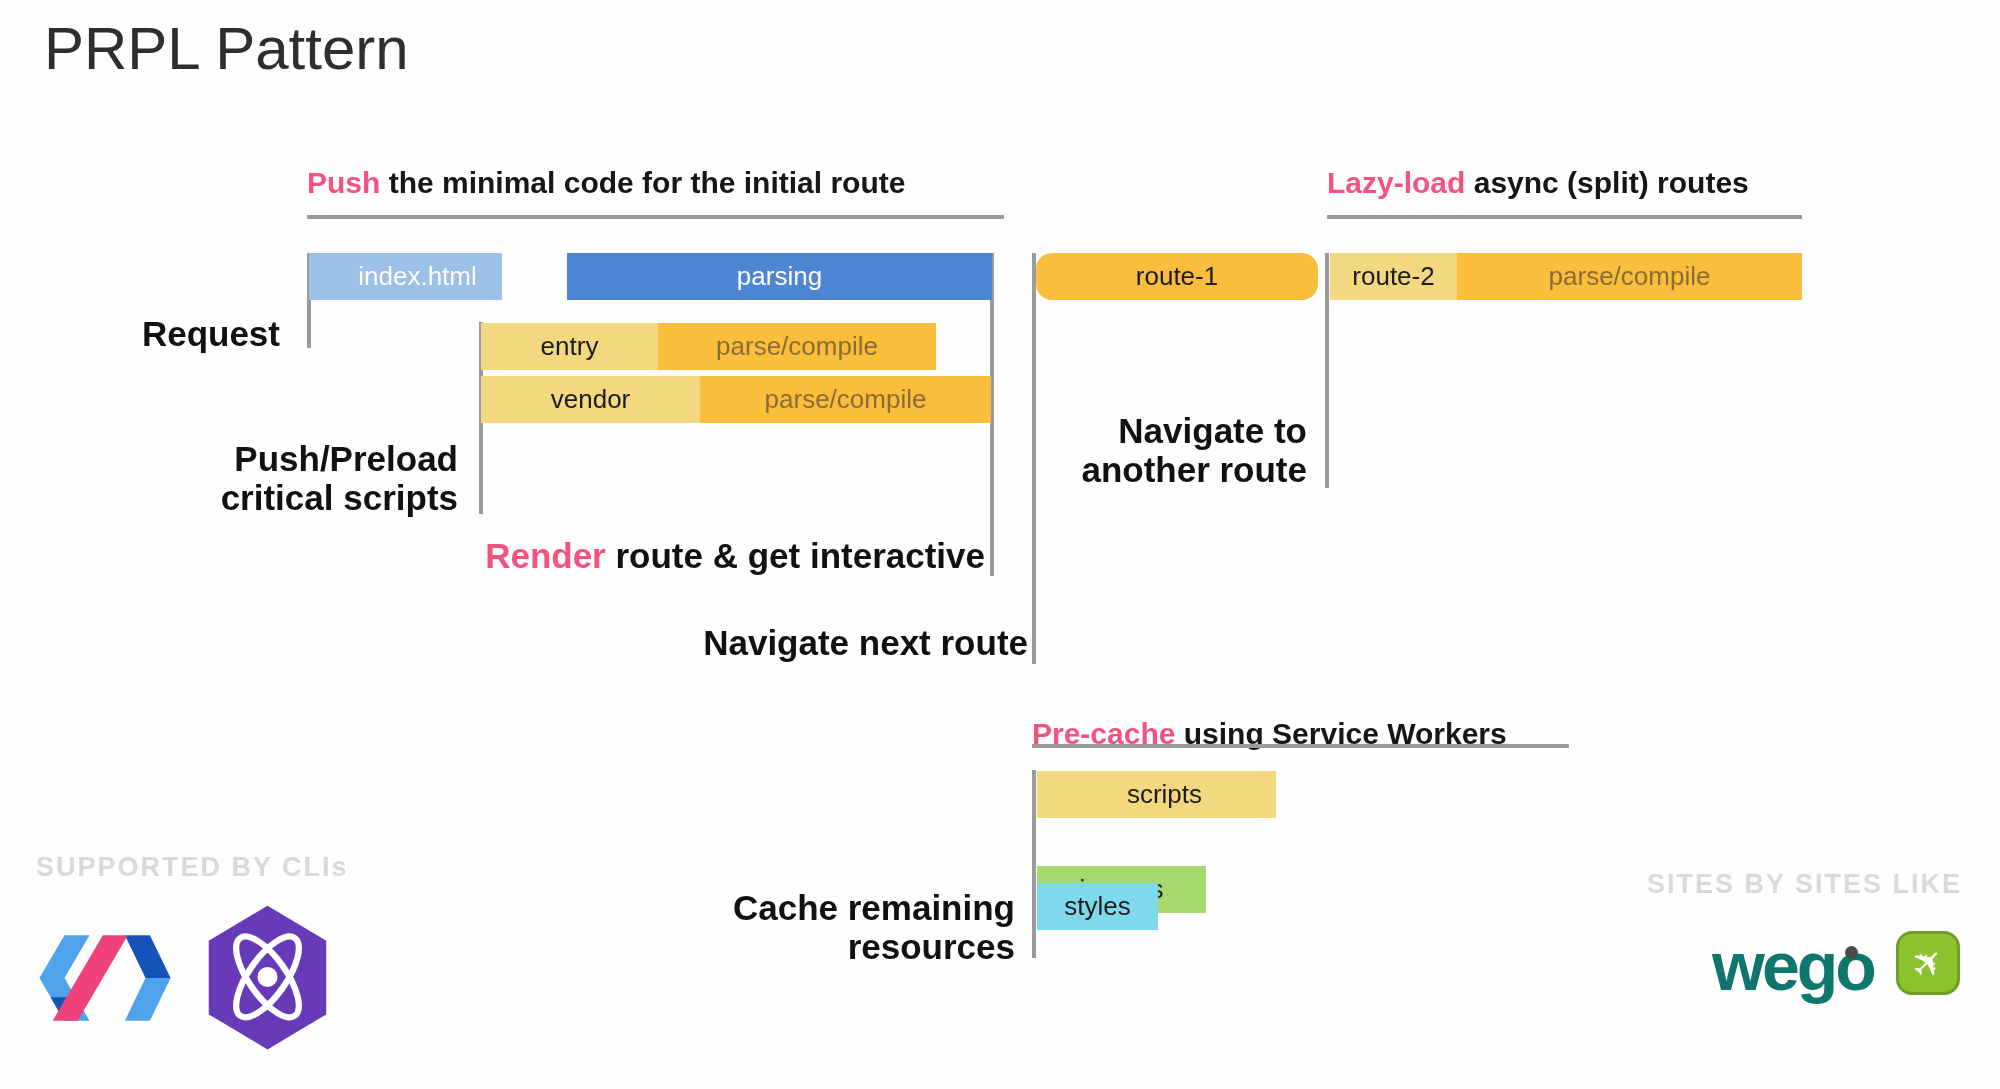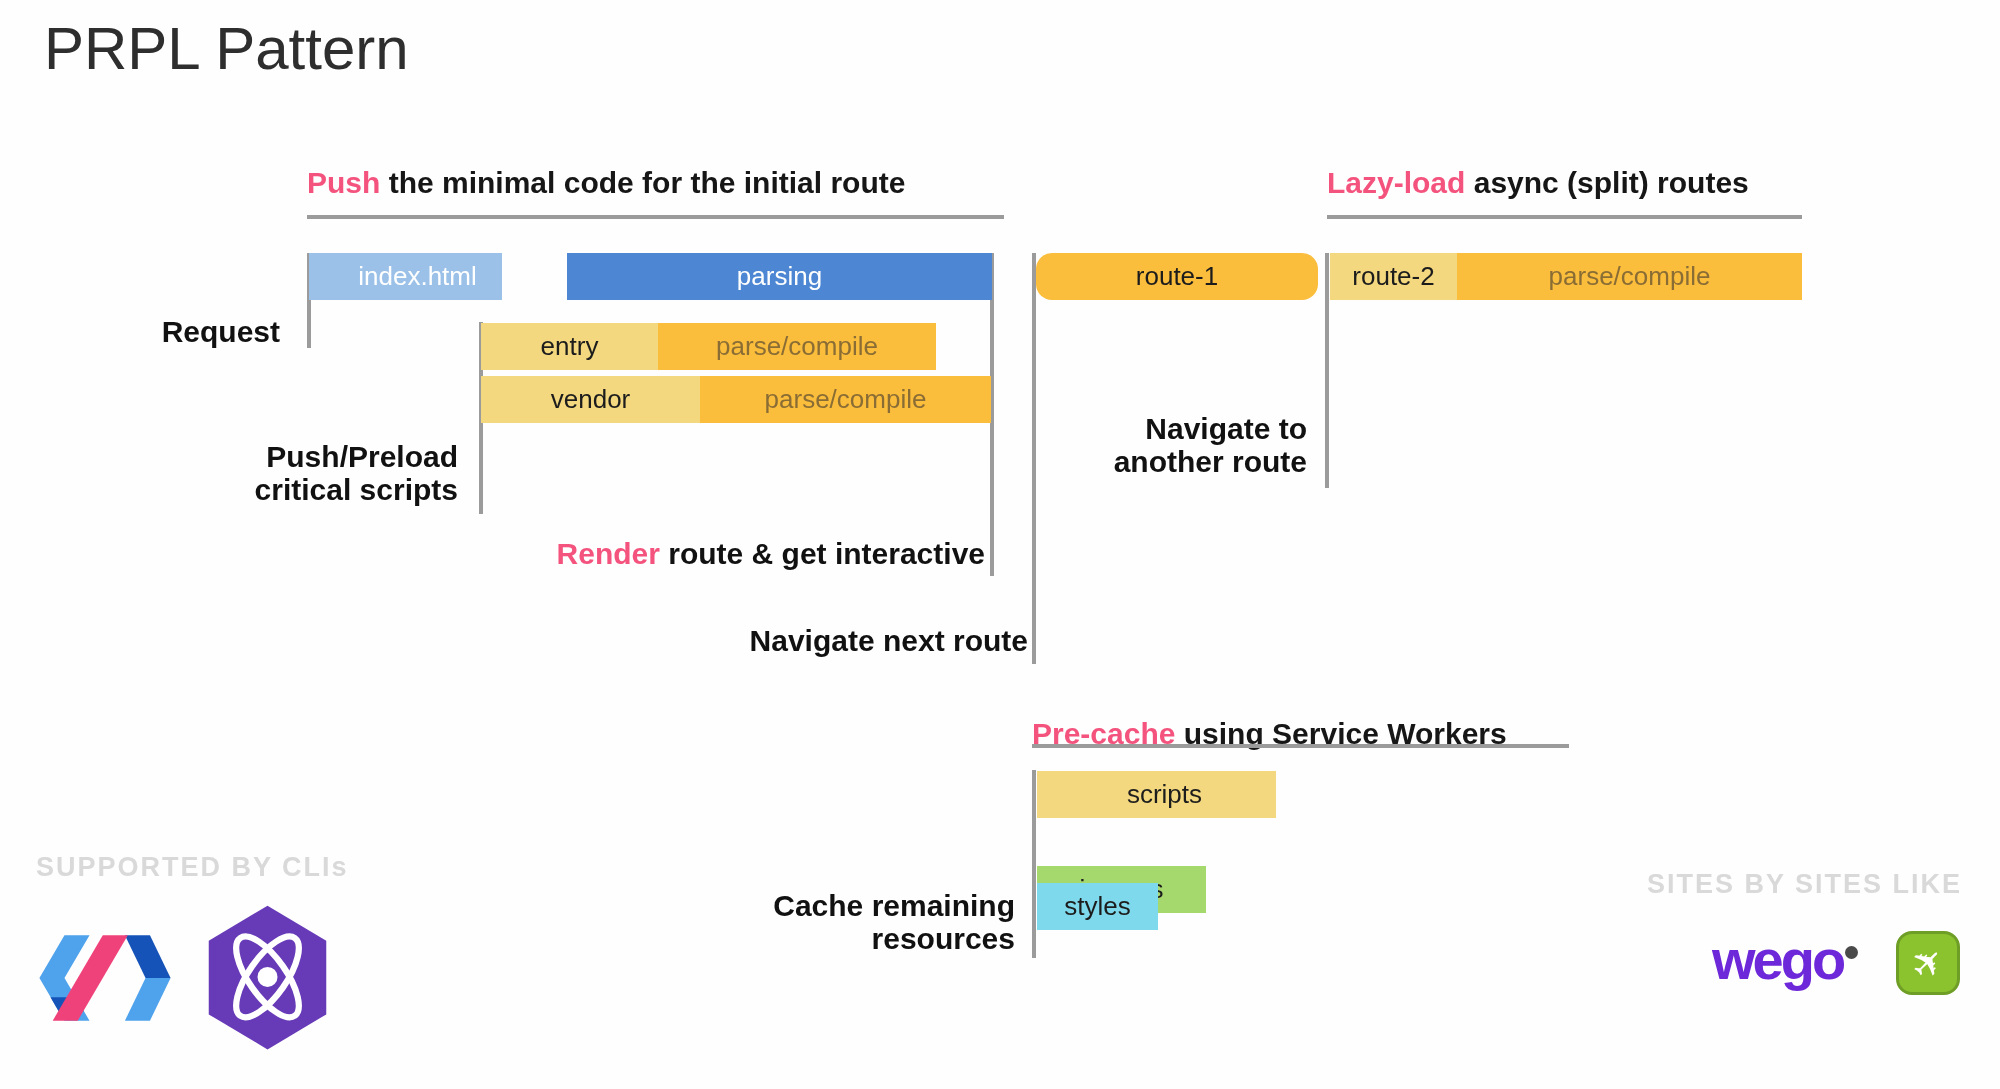--- a/index.html
+++ b/index.html
@@ -24,28 +24,28 @@
   .bar.white-text{color:#ffffff;}
   .bar.dark-text{color:#1c1c1c;}
   .bar.parse-text{color:#8A6D35;}
   .blue-light{background:#9CC1E8;}
   .blue{background:#4D87D3;}
   .tan{background:#F3D87F;}
   .orange{background:#FBBD3C;}
   .green{background:#A5D96E;}
   .cyan{background:#7FD9EC;}
   .side-label{
-    font-size:30px;font-weight:700;color:#111;text-align:right;line-height:1.1;white-space:nowrap;
+    font-size:35px;font-weight:700;color:#111;text-align:right;line-height:1.1;white-space:nowrap;
   }
   .side-label .hl{color:#F4537E;}
   .footer-gray{
     font-size:27px;font-weight:700;color:#D9D9D9;letter-spacing:2px;white-space:nowrap;
   }
   #wego-text{
-    font-size:56px;font-weight:700;color:#6d28d9;letter-spacing:-3px;line-height:1;
+    font-size:68px;font-weight:700;color:#0f766e;letter-spacing:-3px;line-height:1;
   }
   #wego-dot{width:13px;height:13px;border-radius:50%;background:#4a4a4a;}
   #wego-badge{
     width:58px;height:58px;border-radius:16px;background:#8BC32E;
     border:3px solid #6E9E26;display:flex;align-items:center;justify-content:center;
   }
   #wego-plane{
     color:#ffffff;font-size:38px;transform:rotate(-45deg);line-height:1;
   }
 </style>

